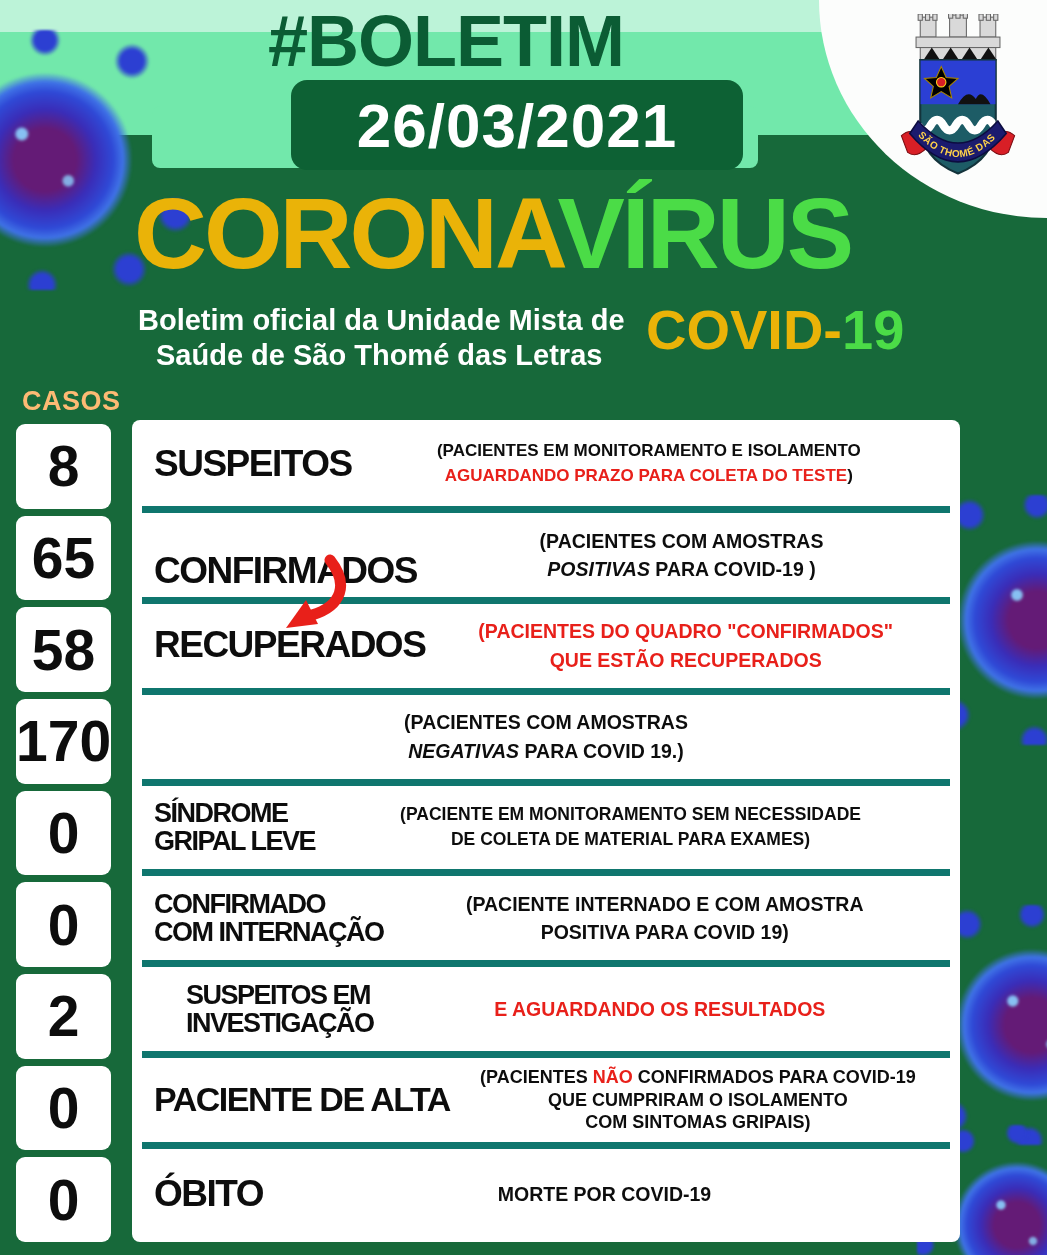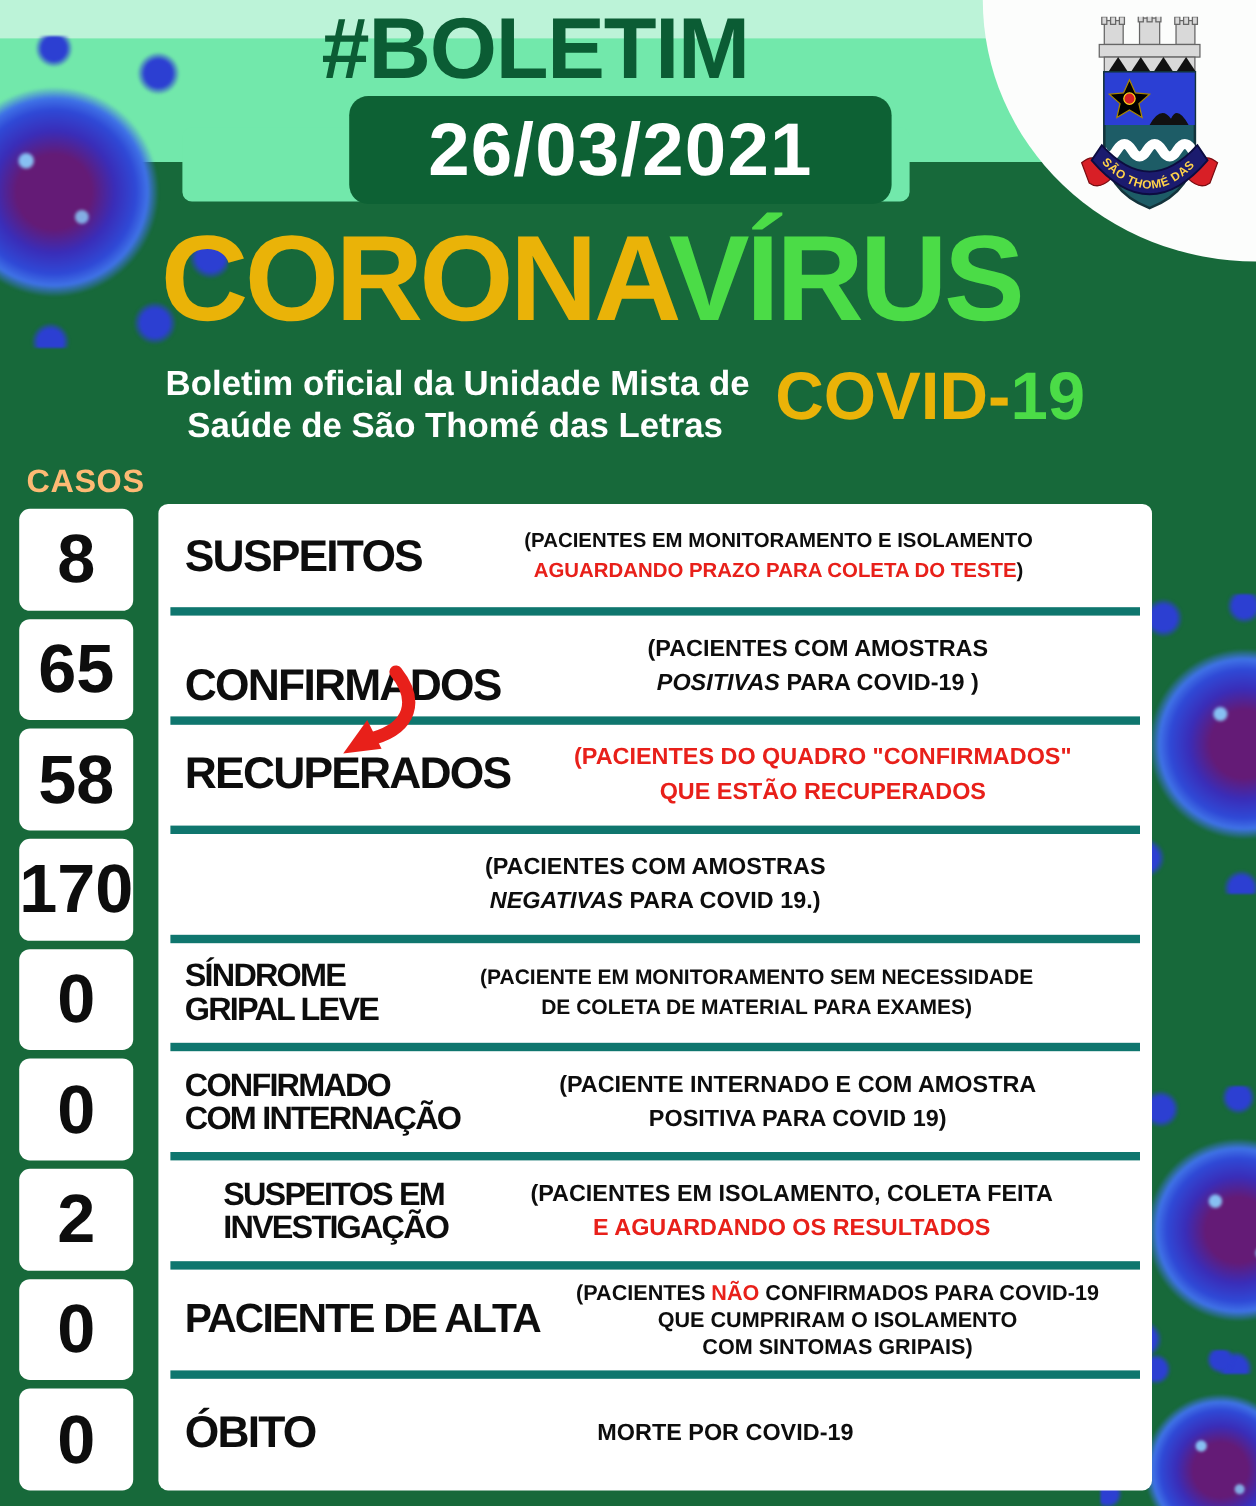--- a/index.html
+++ b/index.html
@@ -229,21 +229,20 @@
 COM INTERNAÇÃO</div>
         <div class="desc" style="font-size: 19.5px;">
           <div><span>(PACIENTE INTERNADO E COM AMOSTRA</span></div>
           <div><span>POSITIVA PARA COVID 19)</span></div>
         </div>
       </div>
       <div class="row">
         <div class="label" style="font-size: 27px; margin-left: 32px;">SUSPEITOS EM
 INVESTIGAÇÃO</div>
         <div class="desc" style="font-size: 19.5px;">
-          <div><span>(PACIENTES EM ISOLAMENTO, COLETA FEITA</span></div>
           <div><span class="red">E  AGUARDANDO OS RESULTADOS</span></div>
         </div>
       </div>
       <div class="row">
         <div class="label" style="font-size: 34px;">PACIENTE DE ALTA</div>
         <div class="desc" style="font-size: 18px; line-height: 1.25;">
           <div><span>(PACIENTES </span><span class="red">NÃO</span><span> CONFIRMADOS PARA COVID-19</span></div>
           <div><span>QUE CUMPRIRAM O ISOLAMENTO</span></div>
           <div><span>COM SINTOMAS GRIPAIS)</span></div>
         </div>

